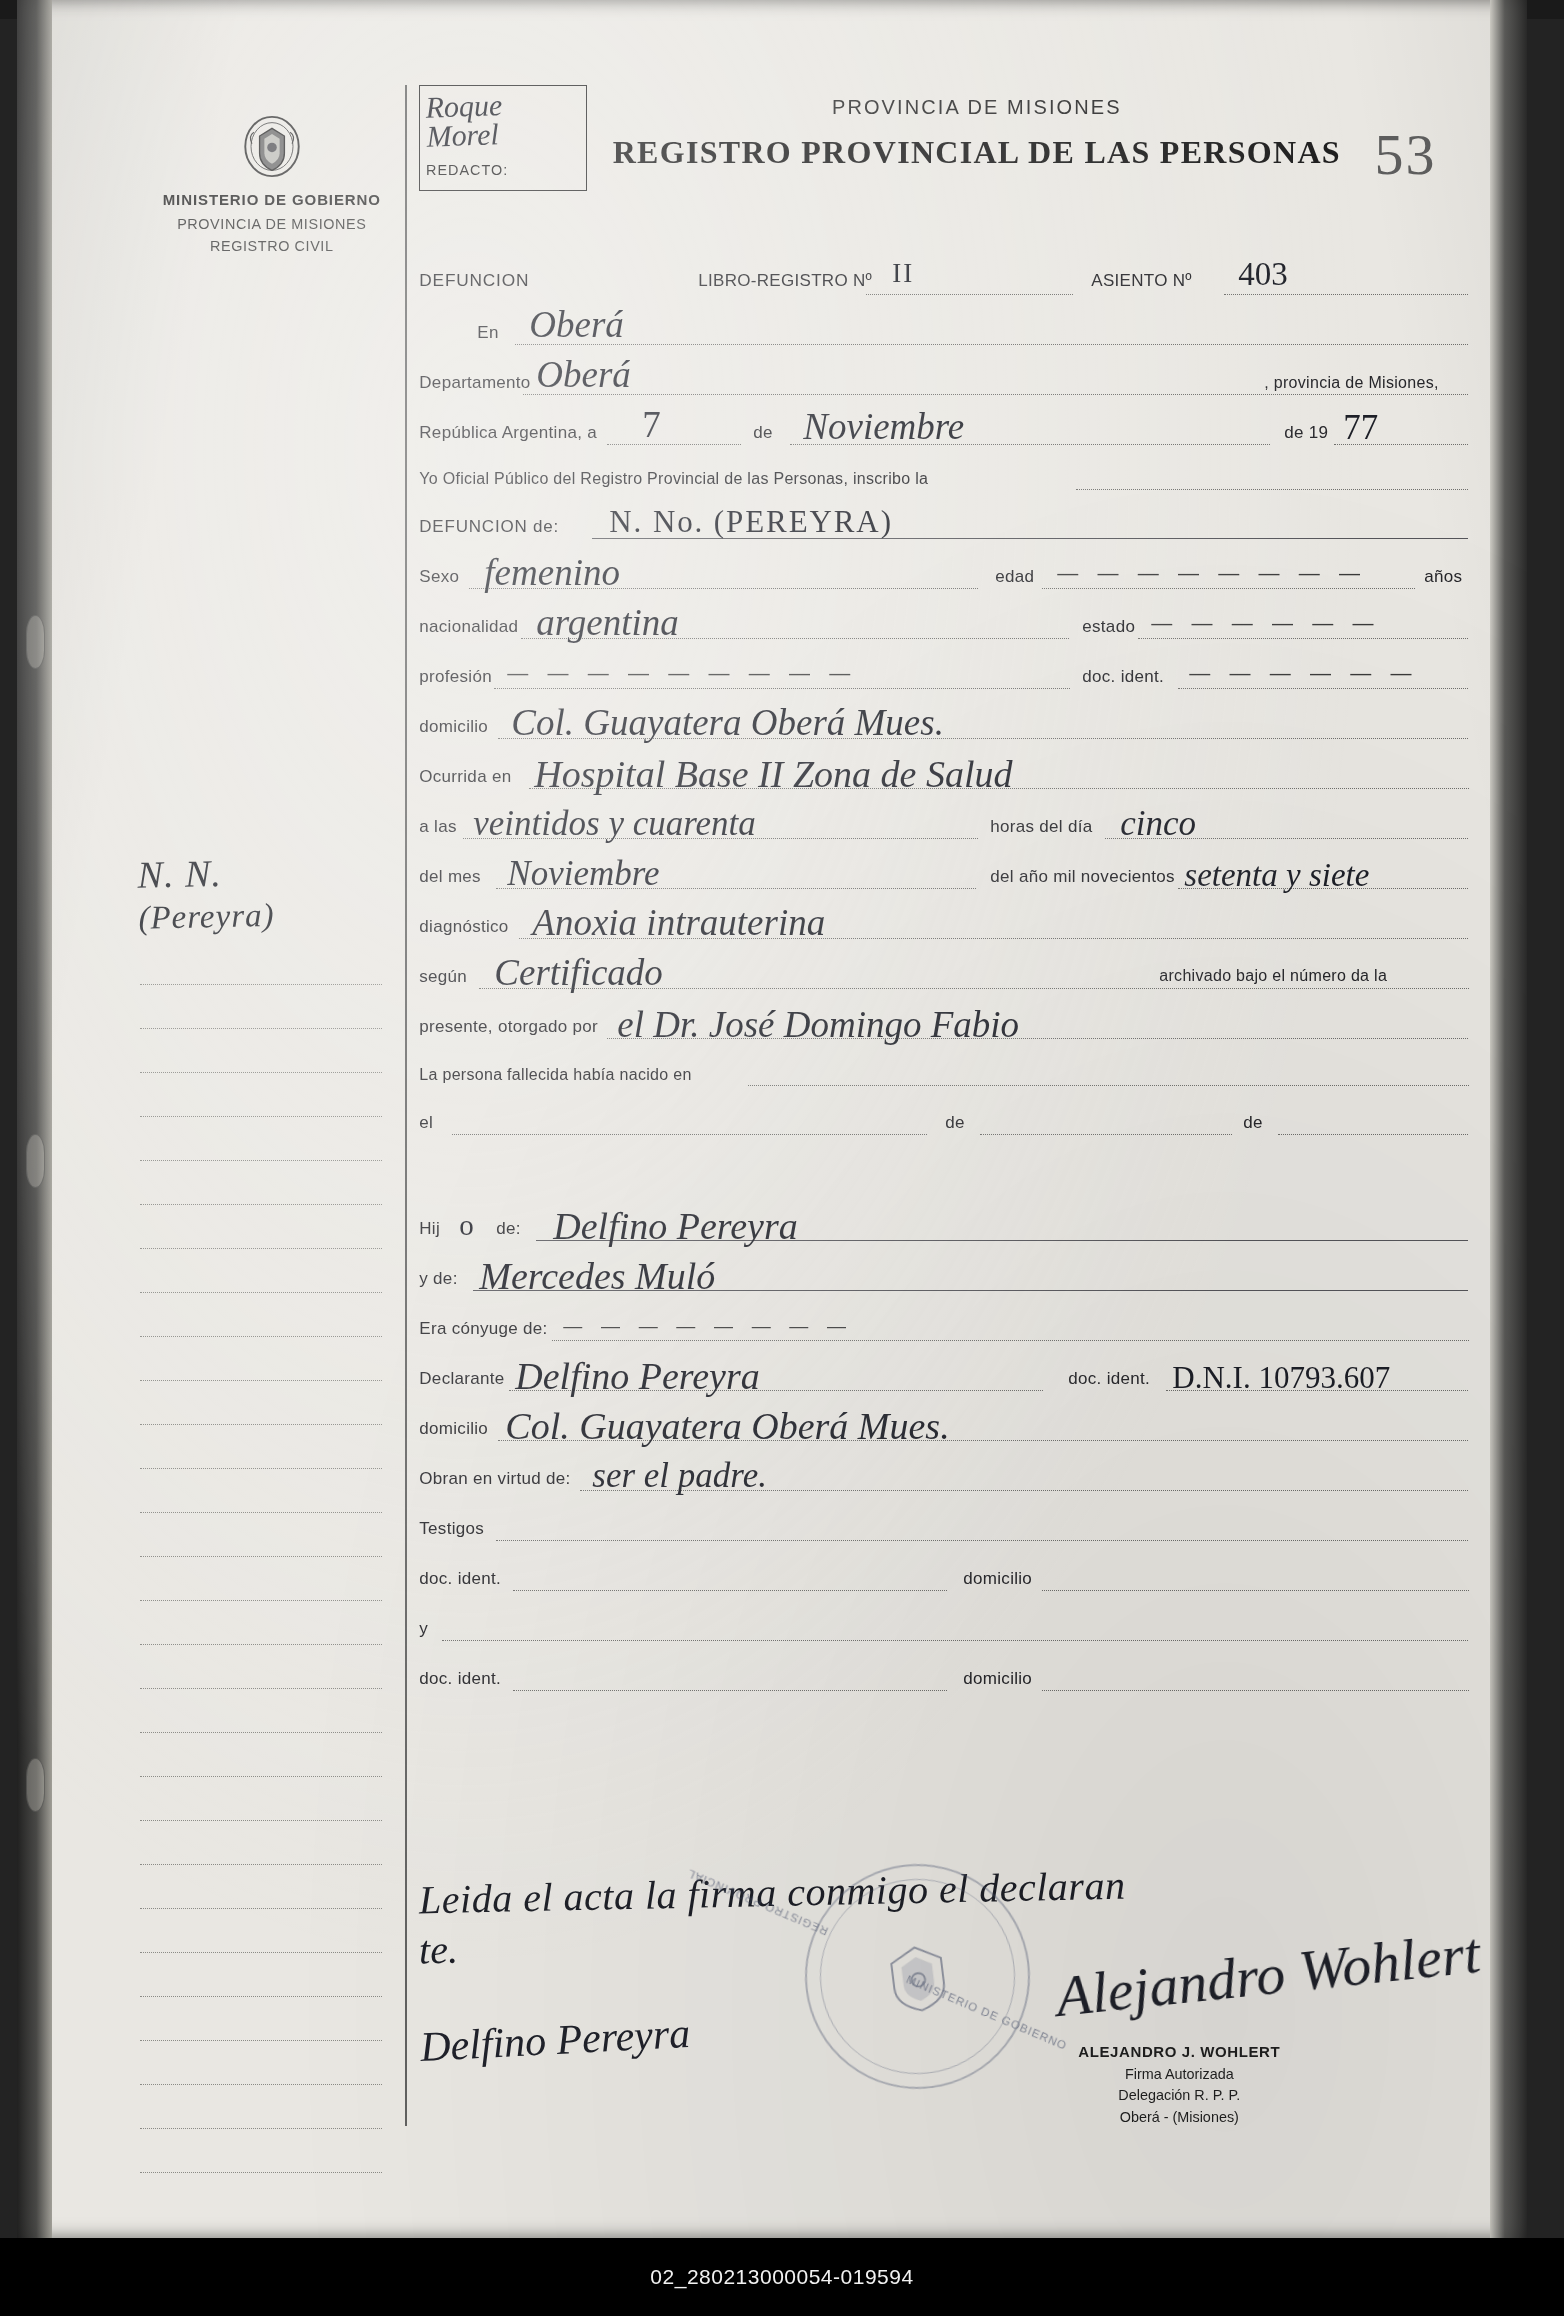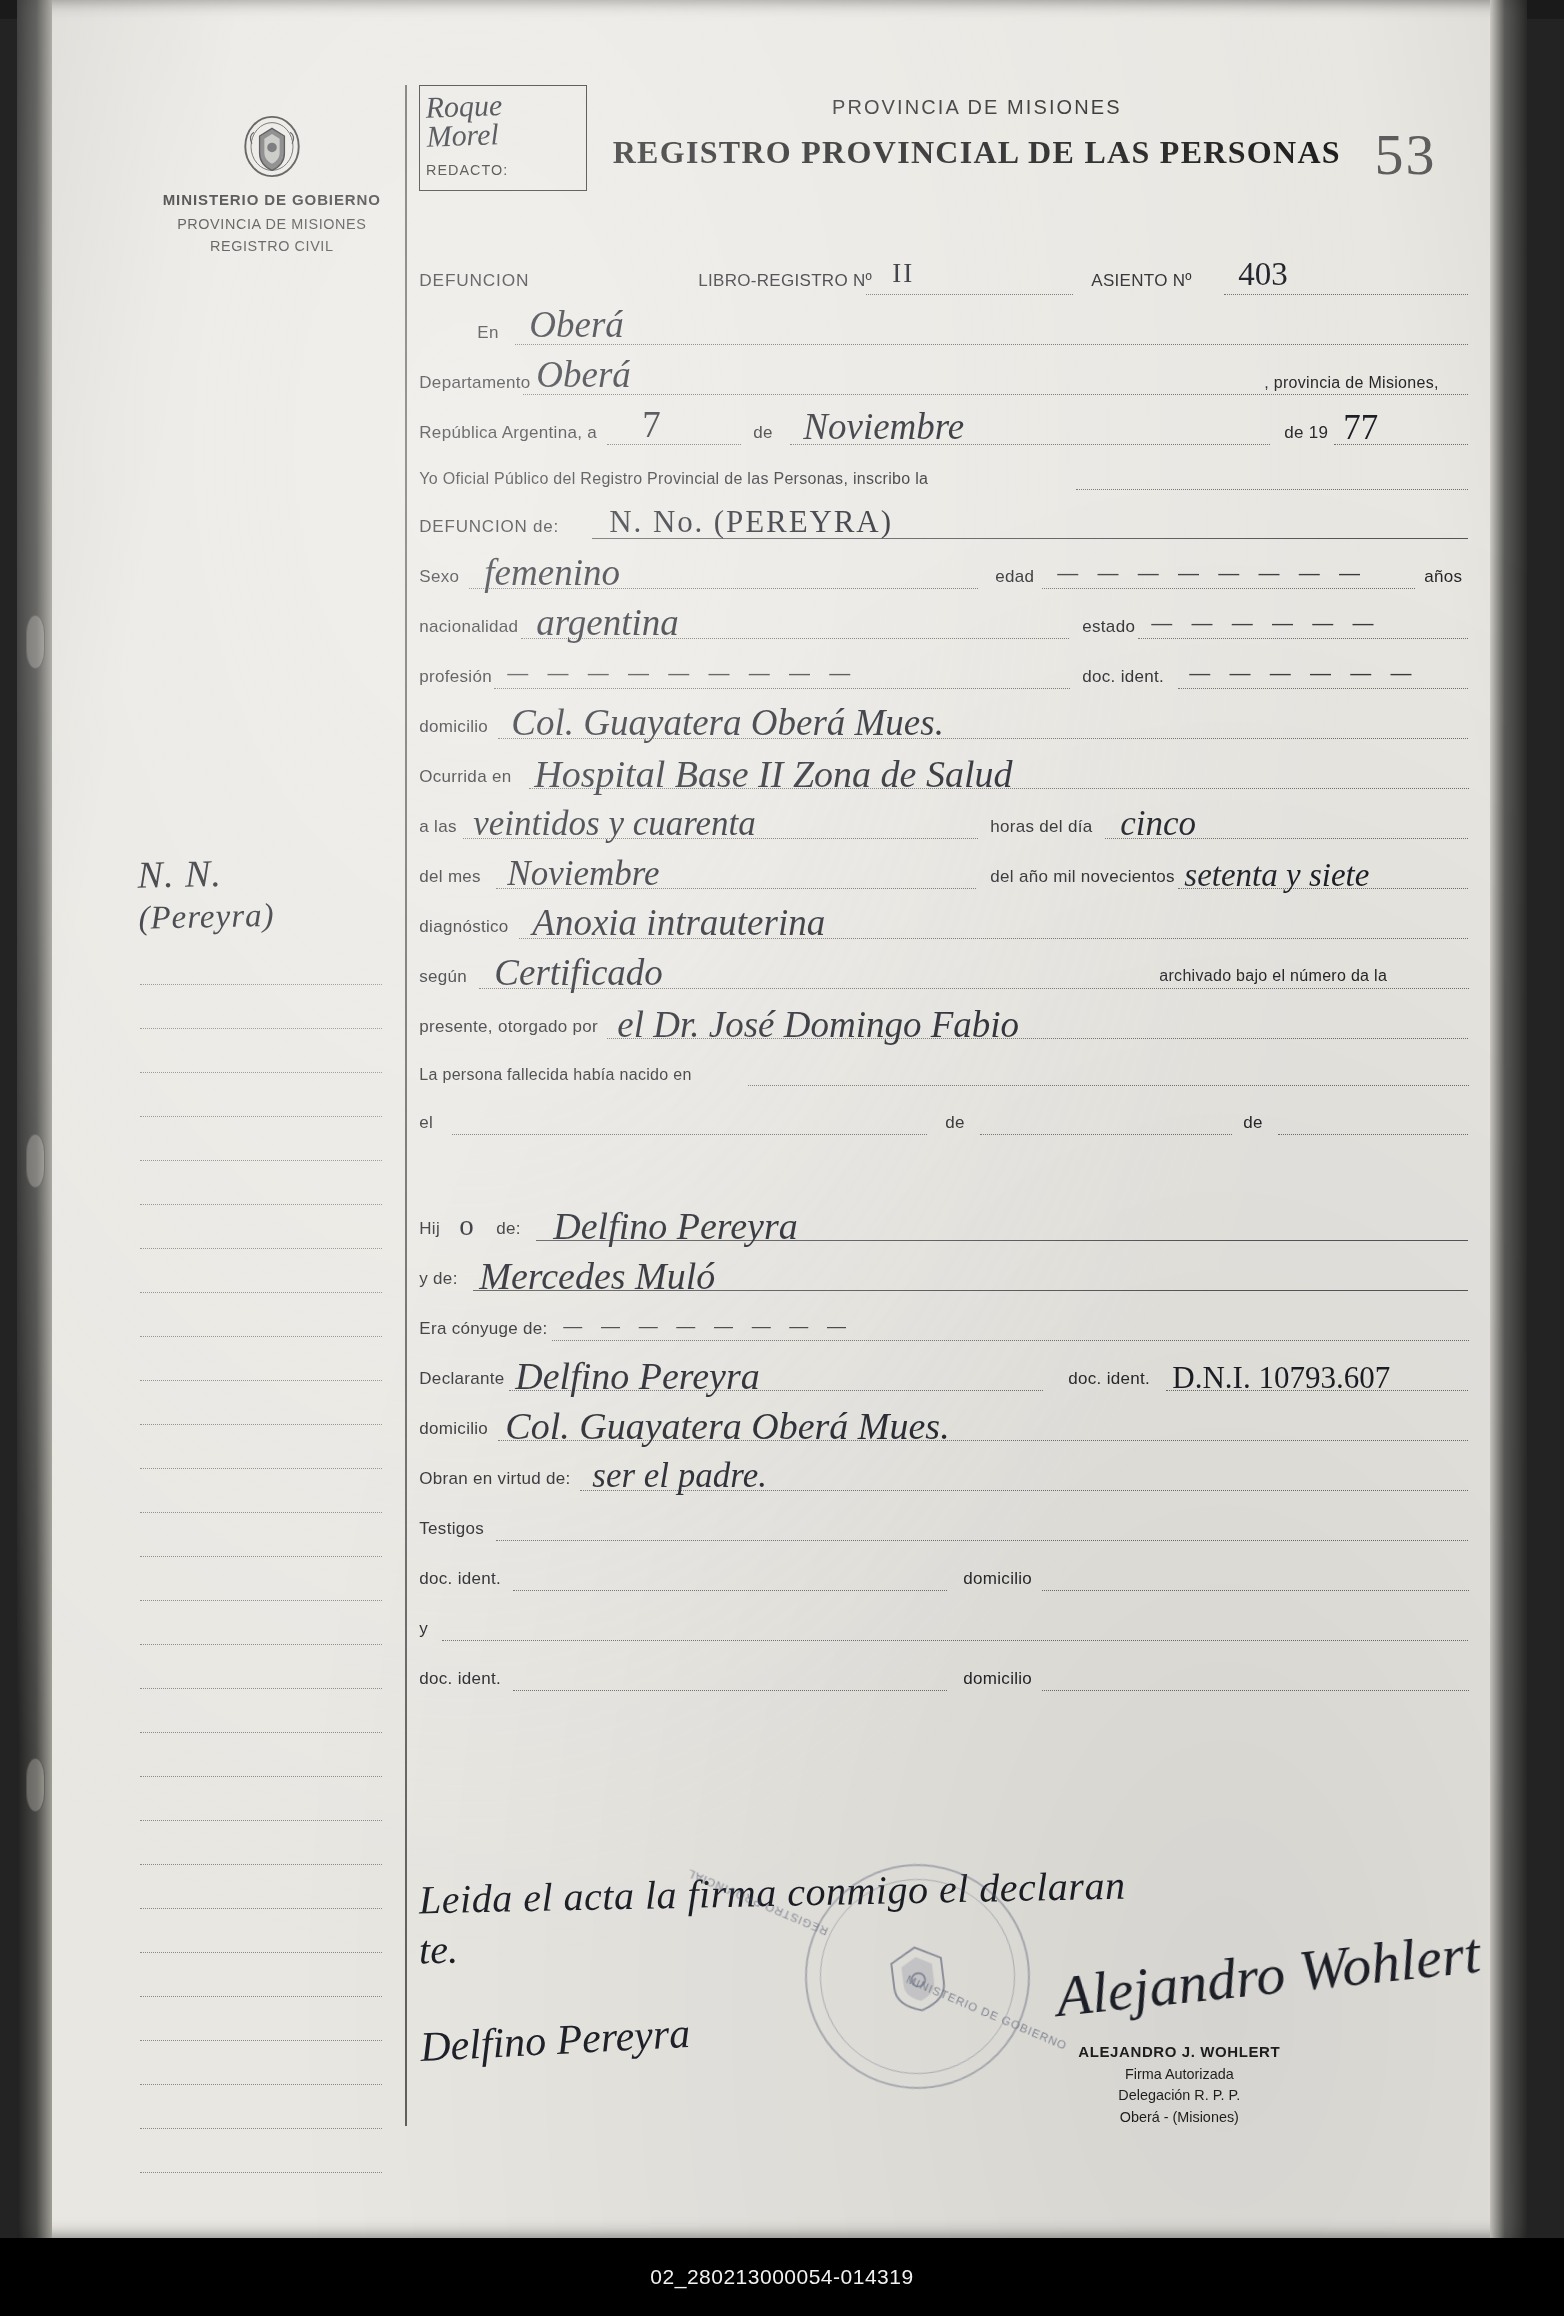--- a/index.html
+++ b/index.html
@@ -636,16 +636,16 @@
     <div class="sig-block">
       <div class="name">ALEJANDRO J. WOHLERT</div>
       <div>Firma Autorizada</div>
       <div>Delegación  R. P. P.</div>
       <div>Oberá - (Misiones)</div>
     </div>
 
   </div>
 
   <div class="bottombar">
-    <span class="filename">02_280213000054-014319</span>
+    <span class="filename">02_280213000054-019594</span>
   </div>
 </div>
 
 
 </body></html>

